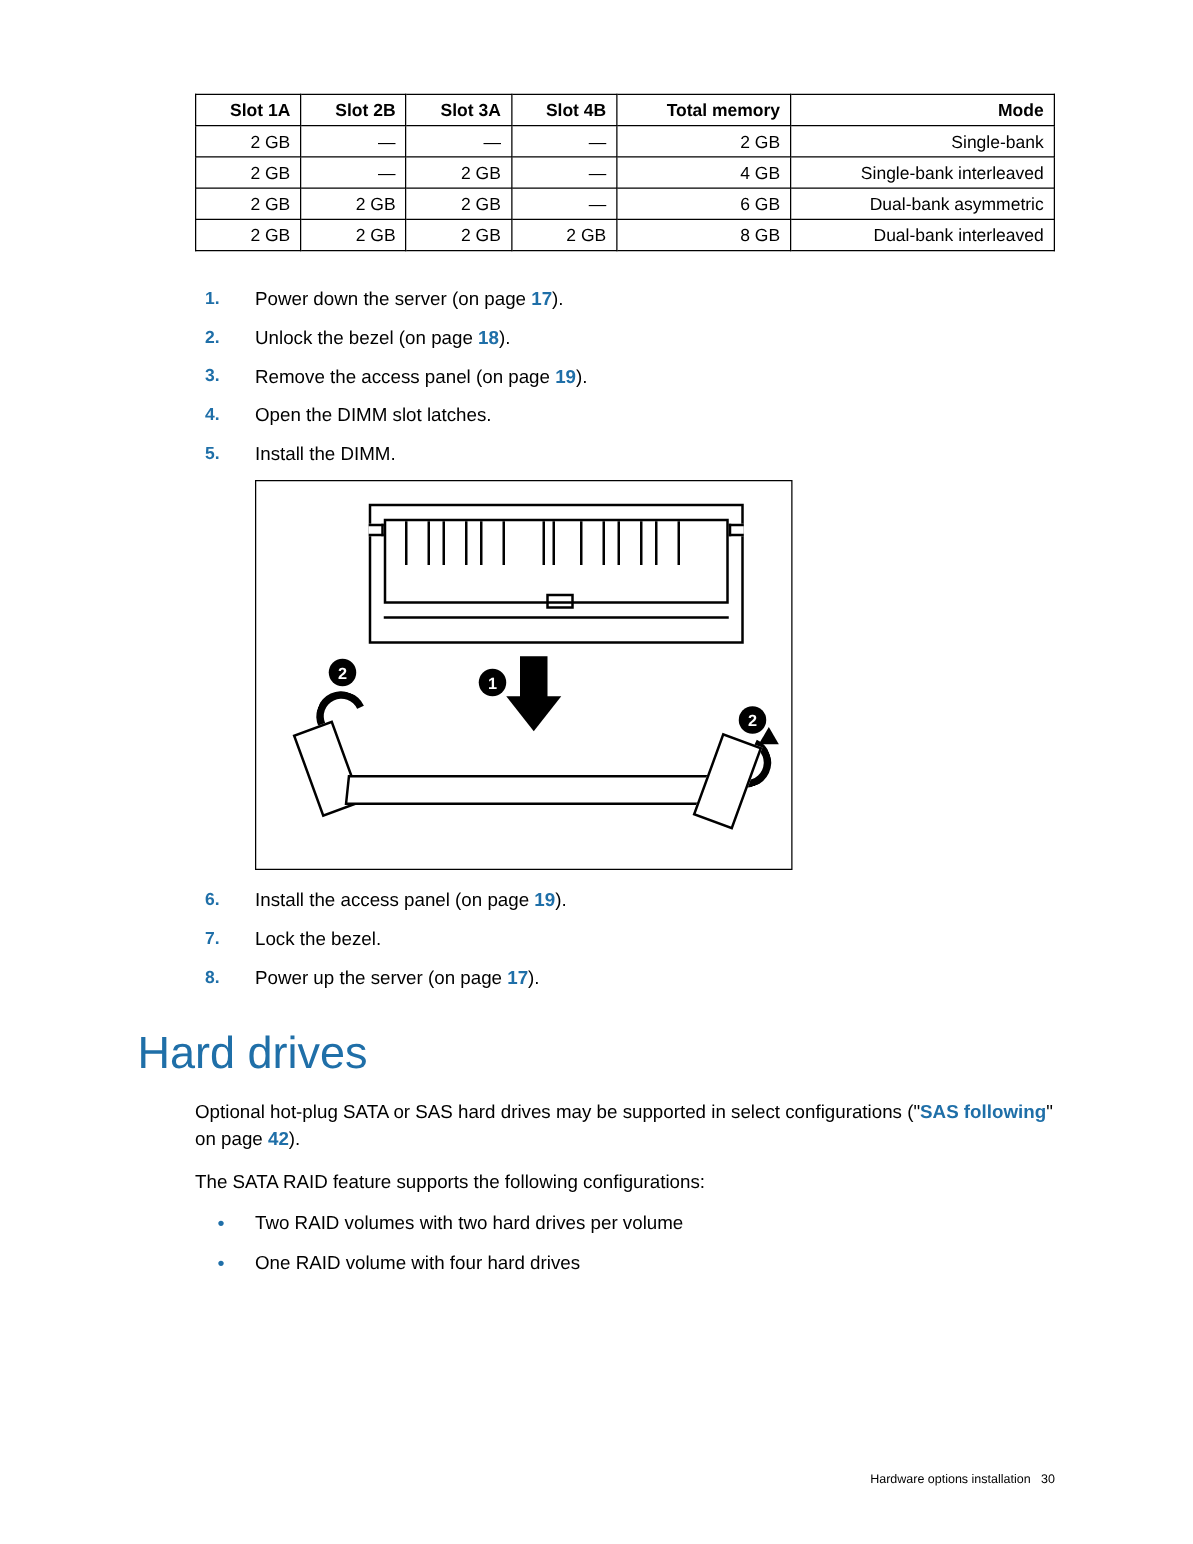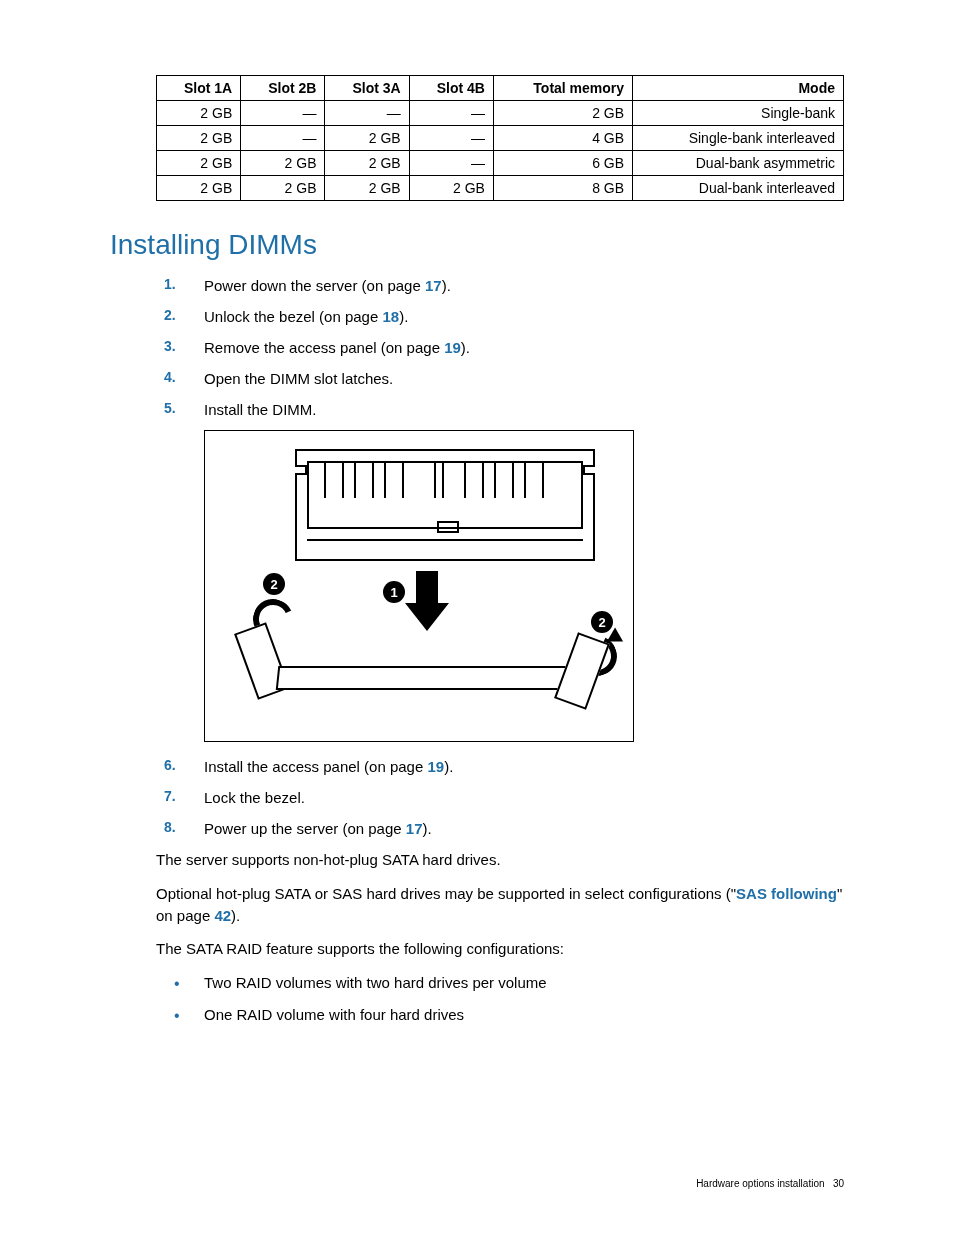--- a/index.html
+++ b/index.html
@@ -94,21 +94,20 @@
           <td>2 GB</td>
             <td>2 GB</td>
             <td>2 GB</td>
             <td>2 GB</td>
             <td>8 GB</td>
             <td>Dual-bank interleaved</td>
         </tr>
       </tbody>
     </table>
 
-    <h2 class="section">Installing DIMMs</h2>
 
     <ol class="steps">
       <li><span>Power down the server (on page </span><span class="link">17</span><span>).</span></li>
       <li><span>Unlock the bezel (on page </span><span class="link">18</span><span>).</span></li>
       <li><span>Remove the access panel (on page </span><span class="link">19</span><span>).</span></li>
       <li>Open the DIMM slot latches.</li>
       <li>Install the DIMM.</li>
     </ol>
 
     <div class="figure">
@@ -144,22 +143,22 @@
         <div class="latch-r"></div>
       </div>
     </div>
 
     <ol class="steps" start="6" style="counter-reset: step 5;">
       <li><span>Install the access panel (on page </span><span class="link">19</span><span>).</span></li>
       <li>Lock the bezel.</li>
       <li><span>Power up the server (on page </span><span class="link">17</span><span>).</span></li>
     </ol>
 
+    <h1 class="section-big">Hard drives</h1>
 
-    <p class="body">The server supports non-hot-plug SATA hard drives.</p>
     <p class="body">
       <span>Optional hot-plug SATA or SAS hard drives may be supported in select configurations ("</span><span class="link">SAS following</span><span>" on page </span><span class="link">42</span><span>).</span>
     </p>
     <p class="body">The SATA RAID feature supports the following configurations:</p>
 
     <ul class="bullets">
       <li>Two RAID volumes with two hard drives per volume</li>
       <li>One RAID volume with four hard drives</li>
     </ul>
 

